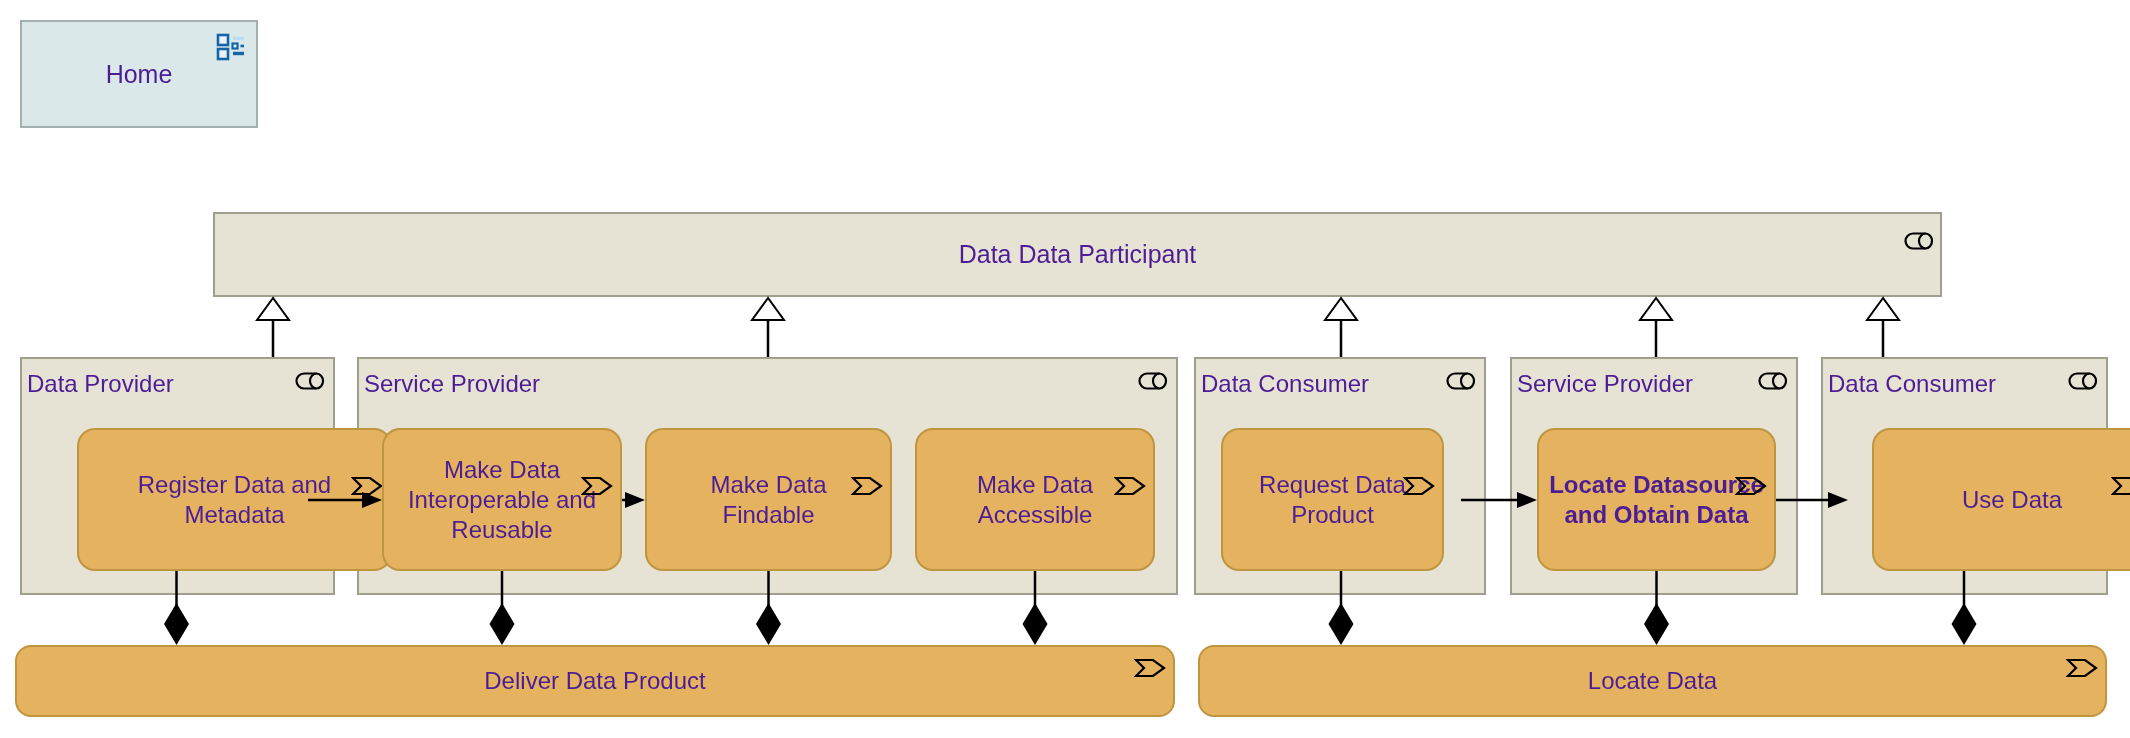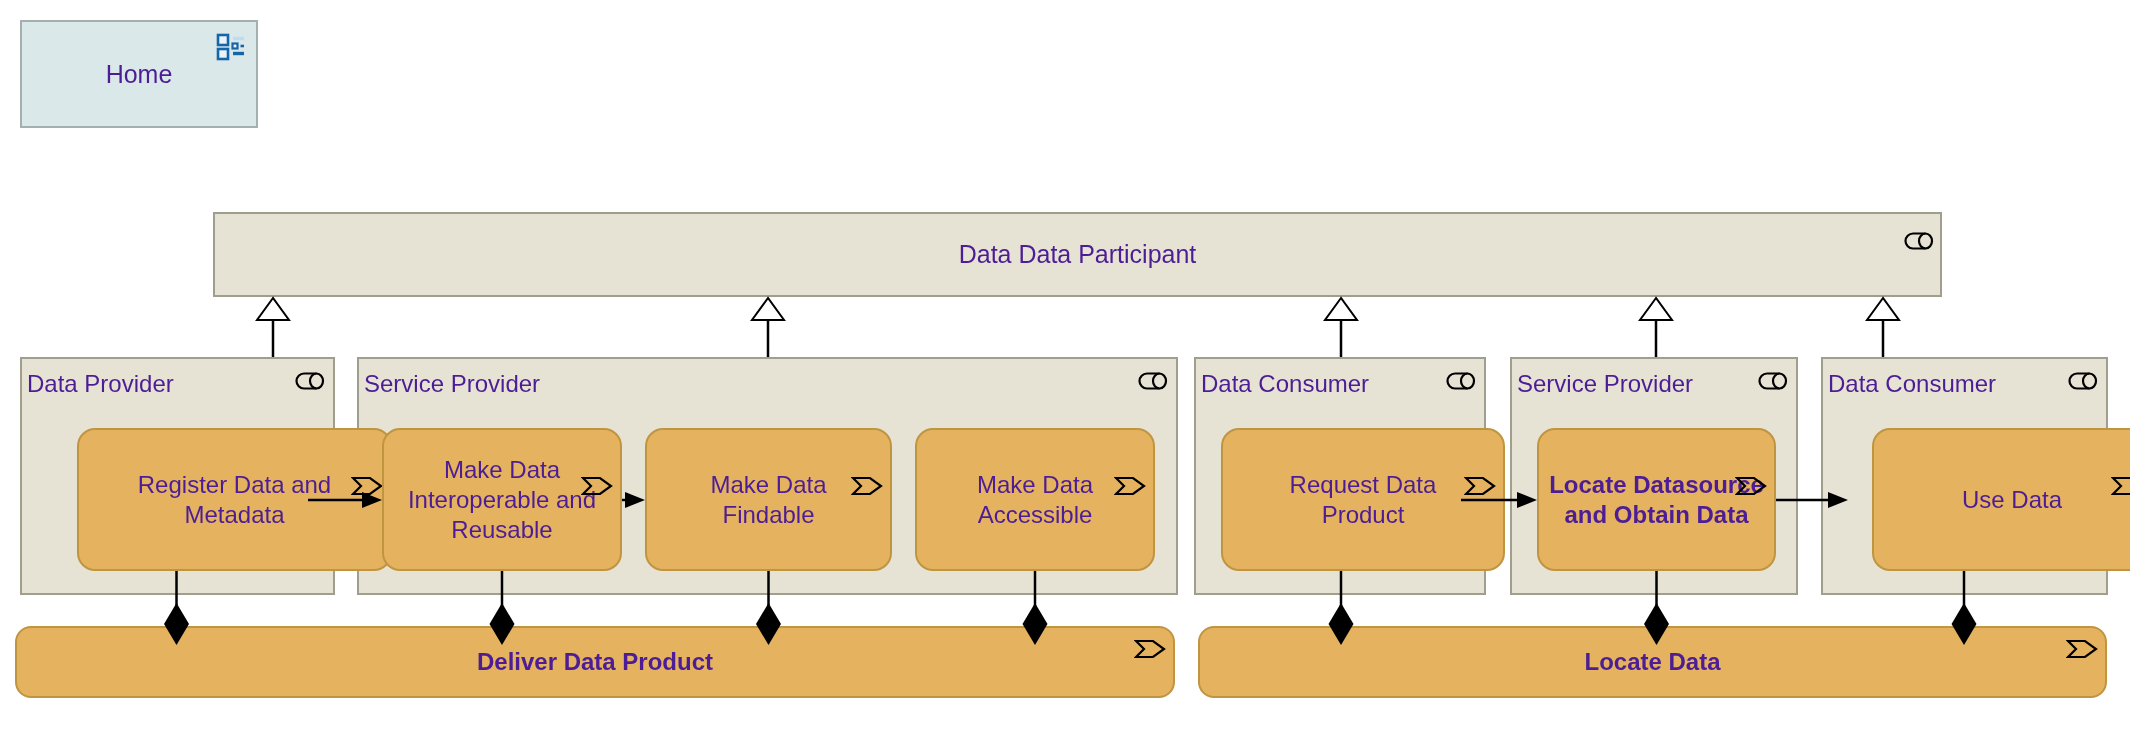--- a/index.html
+++ b/index.html
@@ -40,25 +40,24 @@
   .proc-box{
     position:absolute;top:428px;height:143px;
     background:#e5b25f;border:2px solid #c09540;border-radius:18px;
     display:flex;align-items:center;justify-content:center;
     text-align:center;font-size:24px;line-height:30px;white-space:pre-line;
     padding:0 10px;
   }
   .proc-icon-holder{position:absolute;top:13px;right:7px;}
 
   .band-box{
-    position:absolute;top:626px;height:72px;
+    position:absolute;top:645px;height:72px;
     background:#e5b25f;border:2px solid #c09540;border-radius:16px;
     display:flex;align-items:center;justify-content:center;
     font-size:24px;
-    font-weight:bold;
   }
   .band-box .proc-icon-holder{top:10px;right:7px;}
 
   .connector-layer{position:absolute;left:0;top:0;width:2130px;height:738px;pointer-events:none;}
   .connector-layer g{pointer-events:auto;}
   .label-text{pointer-events:none;}
 </style>
 </head>
 <body>
 
@@ -172,21 +171,21 @@
   <div class="proc-box" style="left:915px;width:240px;">
     <span class="label-text">Make Data
 Accessible</span>
     <span class="proc-icon-holder">
       <svg width="32" height="20" viewBox="0 0 32 20">
           <path d="M2 2 H19 L30 10 L19 18 H2 L10 10 Z" fill="none" stroke="#000" stroke-width="2.2"></path>
         </svg>
     </span>
   </div>
 
-  <div class="proc-box" style="left:1221px;width:284px;">
+  <div class="proc-box" style="left:1221px;width:223px;">
     <span class="label-text">Request Data
 Product</span>
     <span class="proc-icon-holder">
       <svg width="32" height="20" viewBox="0 0 32 20">
           <path d="M2 2 H19 L30 10 L19 18 H2 L10 10 Z" fill="none" stroke="#000" stroke-width="2.2"></path>
         </svg>
     </span>
   </div>
 
   <div class="proc-box" style="left:1537px;width:239px;font-weight:bold;">

